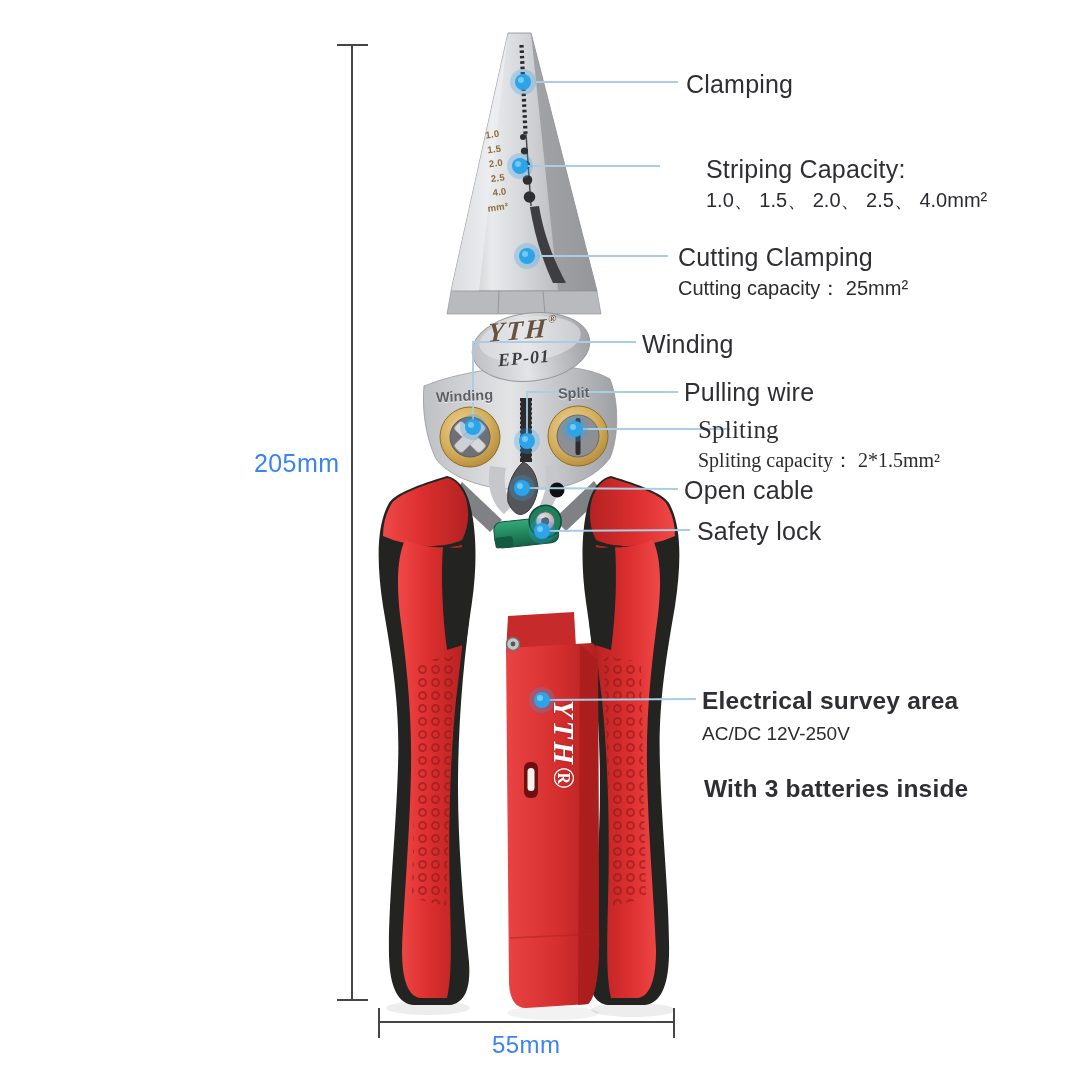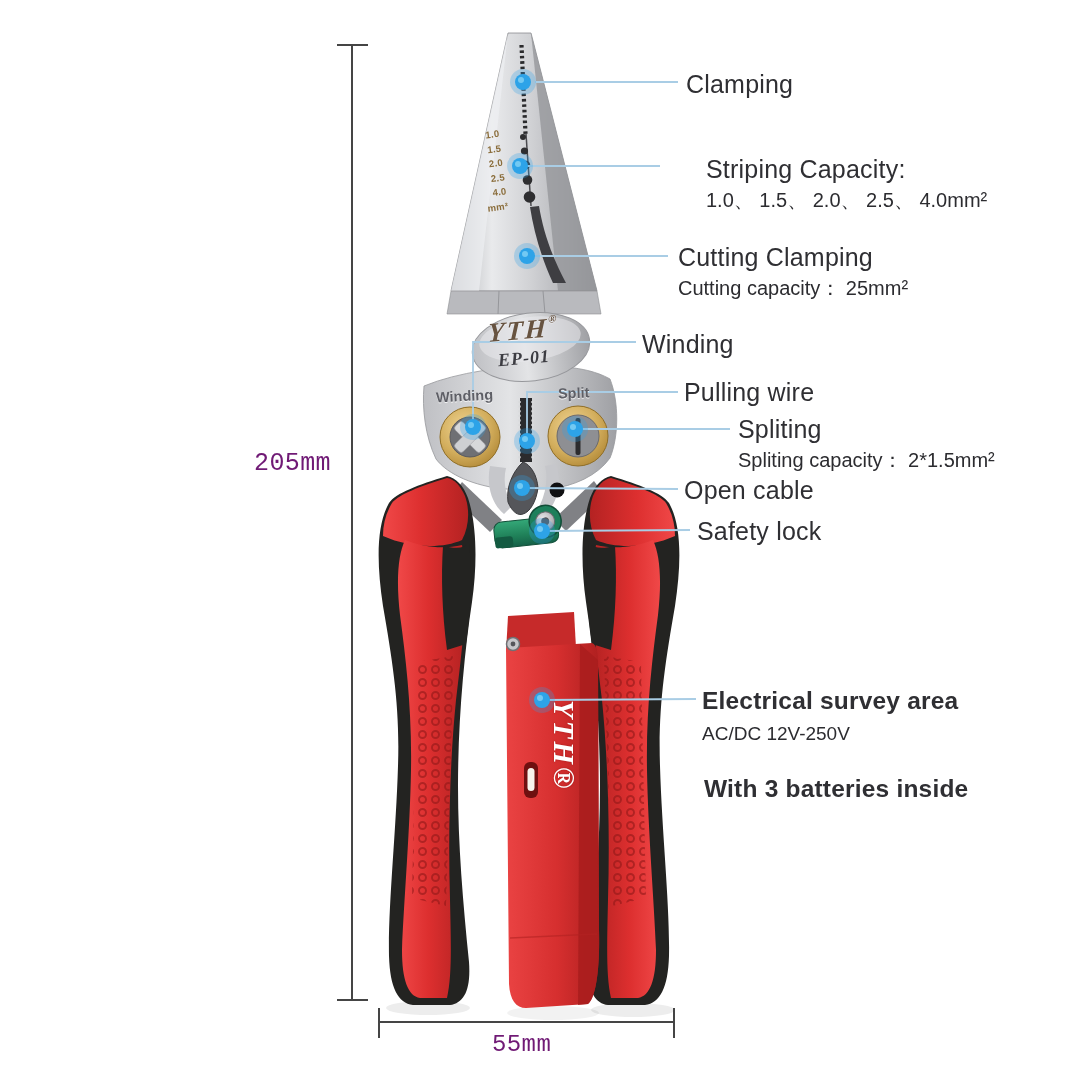--- a/index.html
+++ b/index.html
@@ -11,26 +11,26 @@
   .co{position:absolute;white-space:nowrap;}
   .co .main{font-size:25px;letter-spacing:.2px;line-height:29px;}
   .co .sub{font-size:20px;line-height:24px;margin-top:4px;color:#2c2c30;}
   .co.small .main{font-size:24.5px;line-height:29px;font-weight:bold;}
   .co.small .sub{font-size:19px;line-height:29px;margin-top:4px;}
   #lbl-clamping{left:686px;top:70px;}
   #lbl-striping{left:666px;top:155px;margin-left:40px;}
   #lbl-cutting{left:678px;top:243px;}
   #lbl-winding{left:642px;top:330px;}
   #lbl-pulling{left:684px;top:378px;}
-  #lbl-spliting{left:738px;top:415px;}
+  #lbl-spliting{left:698px;top:415px;font-family:Liberation Serif, serif;}
   #lbl-open{left:684px;top:476px;}
   #lbl-safety{left:697px;top:517px;}
   #lbl-electrical{left:702px;top:686px;}
   #lbl-batteries{left:704px;top:774px;}
-  .dim{position:absolute;font-size:25px;color:#701a75;letter-spacing:.4px;font-family:Liberation Mono, monospace;}
+  .dim{position:absolute;font-size:25px;color:#3b82f6;letter-spacing:.4px;}
   #dim-h{left:254px;top:449px;}
   #dim-w{left:492px;top:1031px;font-size:24px;}
   .strip-scale{
     position:absolute;left:478px;top:128px;width:26px;text-align:right;
     font-size:9.5px;font-weight:bold;line-height:14.5px;color:#8b6e3c;
     transform:rotate(-7deg);letter-spacing:.3px;
   }
   .brand{
     position:absolute;left:484px;top:315px;width:76px;text-align:center;
     font-family:"Liberation Serif","DejaVu Serif",serif;font-style:italic;font-weight:bold;

